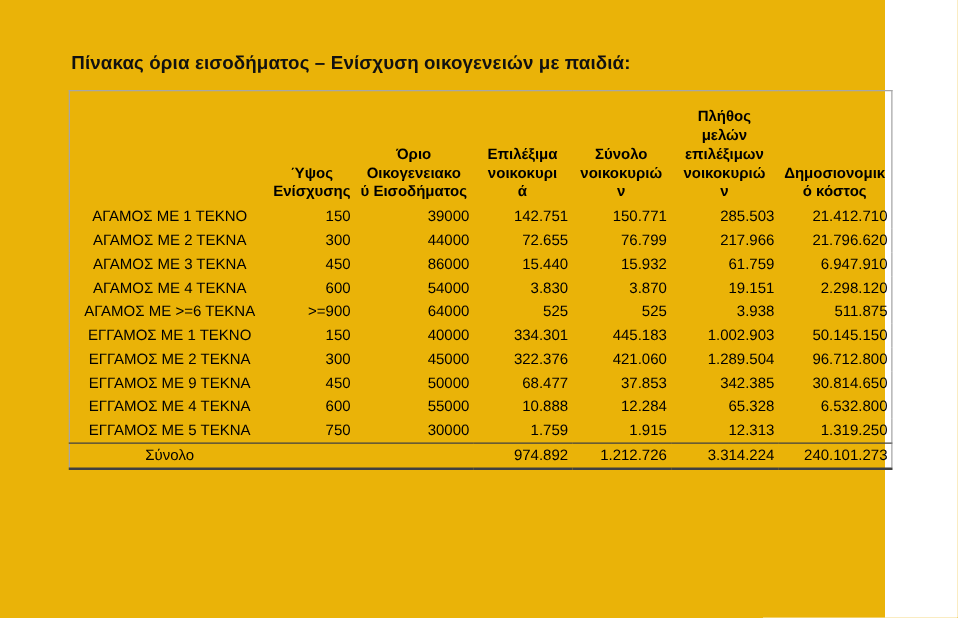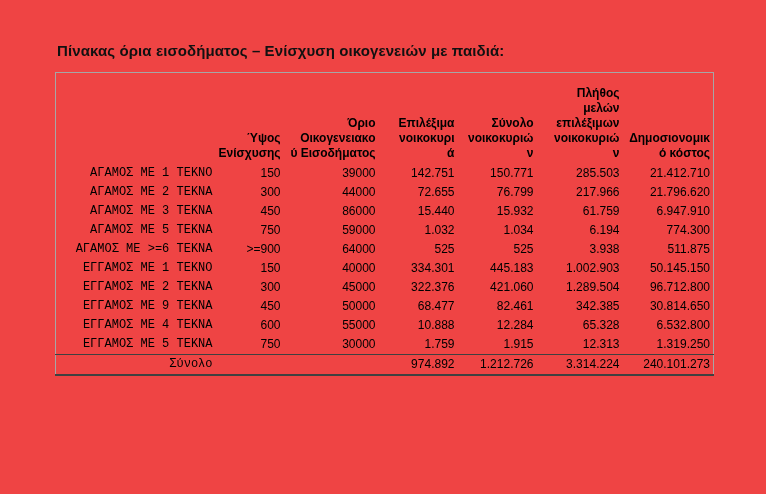--- a/index.html
+++ b/index.html
@@ -3,43 +3,43 @@
 <meta charset="utf-8">
 <style>
   * { margin: 0; padding: 0; box-sizing: border-box; }
   html, body { background: #ffffff; }
   body {
     width: 766px; height: 494px;
     font-family: "Liberation Sans", sans-serif;
     color: #000000;
     overflow: hidden;
   }
-  .page { position: relative; width: 766px; height: 494px; background: #ef4444; }
+  .page { position: relative; width: 708px; height: 494px; background: #eab308; }
   .doc-title {
     position: absolute; left: 57px; top: 42px;
     font-size: 15px; font-weight: 700; color: #111111;
     letter-spacing: 0.1px;
   }
   .table-wrap { position: absolute; left: 55px; top: 72px; width: 658px; }
   table.income-table {
     width: 658px; table-layout: fixed; border-collapse: collapse;
     font-size: 12px; color: #000000;
     border: 1px solid #a6a6a6;
   }
   table.income-table th {
     font-weight: 700; text-align: left; vertical-align: bottom;
     white-space: pre-line; line-height: 15px;
     padding: 13px 3px 3px 3px;
   }
-  table.income-table th.num-head { text-align: right; }
+  table.income-table th.num-head { text-align: center; }
   table.income-table td {
     height: 19px; line-height: 19px; padding: 0 3px;
     white-space: nowrap; overflow: hidden;
   }
-  table.income-table td.label { text-align: right; font-family: Liberation Mono, monospace; }
+  table.income-table td.label { text-align: center; }
   table.income-table td.num { text-align: right; }
   table.income-table tr.total-row td {
     border-top: 1px solid #404040;
     border-bottom: 2px solid #404040;
   }
   table.income-table tr.total-row td.num { font-weight: 400; }
 </style>
 </head>
 <body>
 
@@ -103,27 +103,27 @@
           <tr>
             <td class="label">ΑΓΑΜΟΣ ΜΕ 3 ΤΕΚΝΑ</td>
             <td class="num">450</td>
             <td class="num">86000</td>
             <td class="num">15.440</td>
             <td class="num">15.932</td>
             <td class="num">61.759</td>
             <td class="num">6.947.910</td>
           </tr>
           <tr>
-            <td class="label">ΑΓΑΜΟΣ ΜΕ 5 ΤΕΚΝΑ</td>
-            <td class="num">750</td>
-            <td class="num">59000</td>
-            <td class="num">1.032</td>
-            <td class="num">1.034</td>
-            <td class="num">6.194</td>
-            <td class="num">774.300</td>
+            <td class="label">ΑΓΑΜΟΣ ΜΕ 4 ΤΕΚΝΑ</td>
+            <td class="num">600</td>
+            <td class="num">54000</td>
+            <td class="num">3.830</td>
+            <td class="num">3.870</td>
+            <td class="num">19.151</td>
+            <td class="num">2.298.120</td>
           </tr>
           <tr>
             <td class="label">ΑΓΑΜΟΣ ΜΕ &gt;=6 ΤΕΚΝΑ</td>
             <td class="num">&gt;=900</td>
             <td class="num">64000</td>
             <td class="num">525</td>
             <td class="num">525</td>
             <td class="num">3.938</td>
             <td class="num">511.875</td>
           </tr>
@@ -143,21 +143,21 @@
             <td class="num">322.376</td>
             <td class="num">421.060</td>
             <td class="num">1.289.504</td>
             <td class="num">96.712.800</td>
           </tr>
           <tr>
             <td class="label">ΕΓΓΑΜΟΣ ΜΕ 9 ΤΕΚΝΑ</td>
             <td class="num">450</td>
             <td class="num">50000</td>
             <td class="num">68.477</td>
-            <td class="num">82.461</td>
+            <td class="num">37.853</td>
             <td class="num">342.385</td>
             <td class="num">30.814.650</td>
           </tr>
           <tr>
             <td class="label">ΕΓΓΑΜΟΣ ΜΕ 4 ΤΕΚΝΑ</td>
             <td class="num">600</td>
             <td class="num">55000</td>
             <td class="num">10.888</td>
             <td class="num">12.284</td>
             <td class="num">65.328</td>

